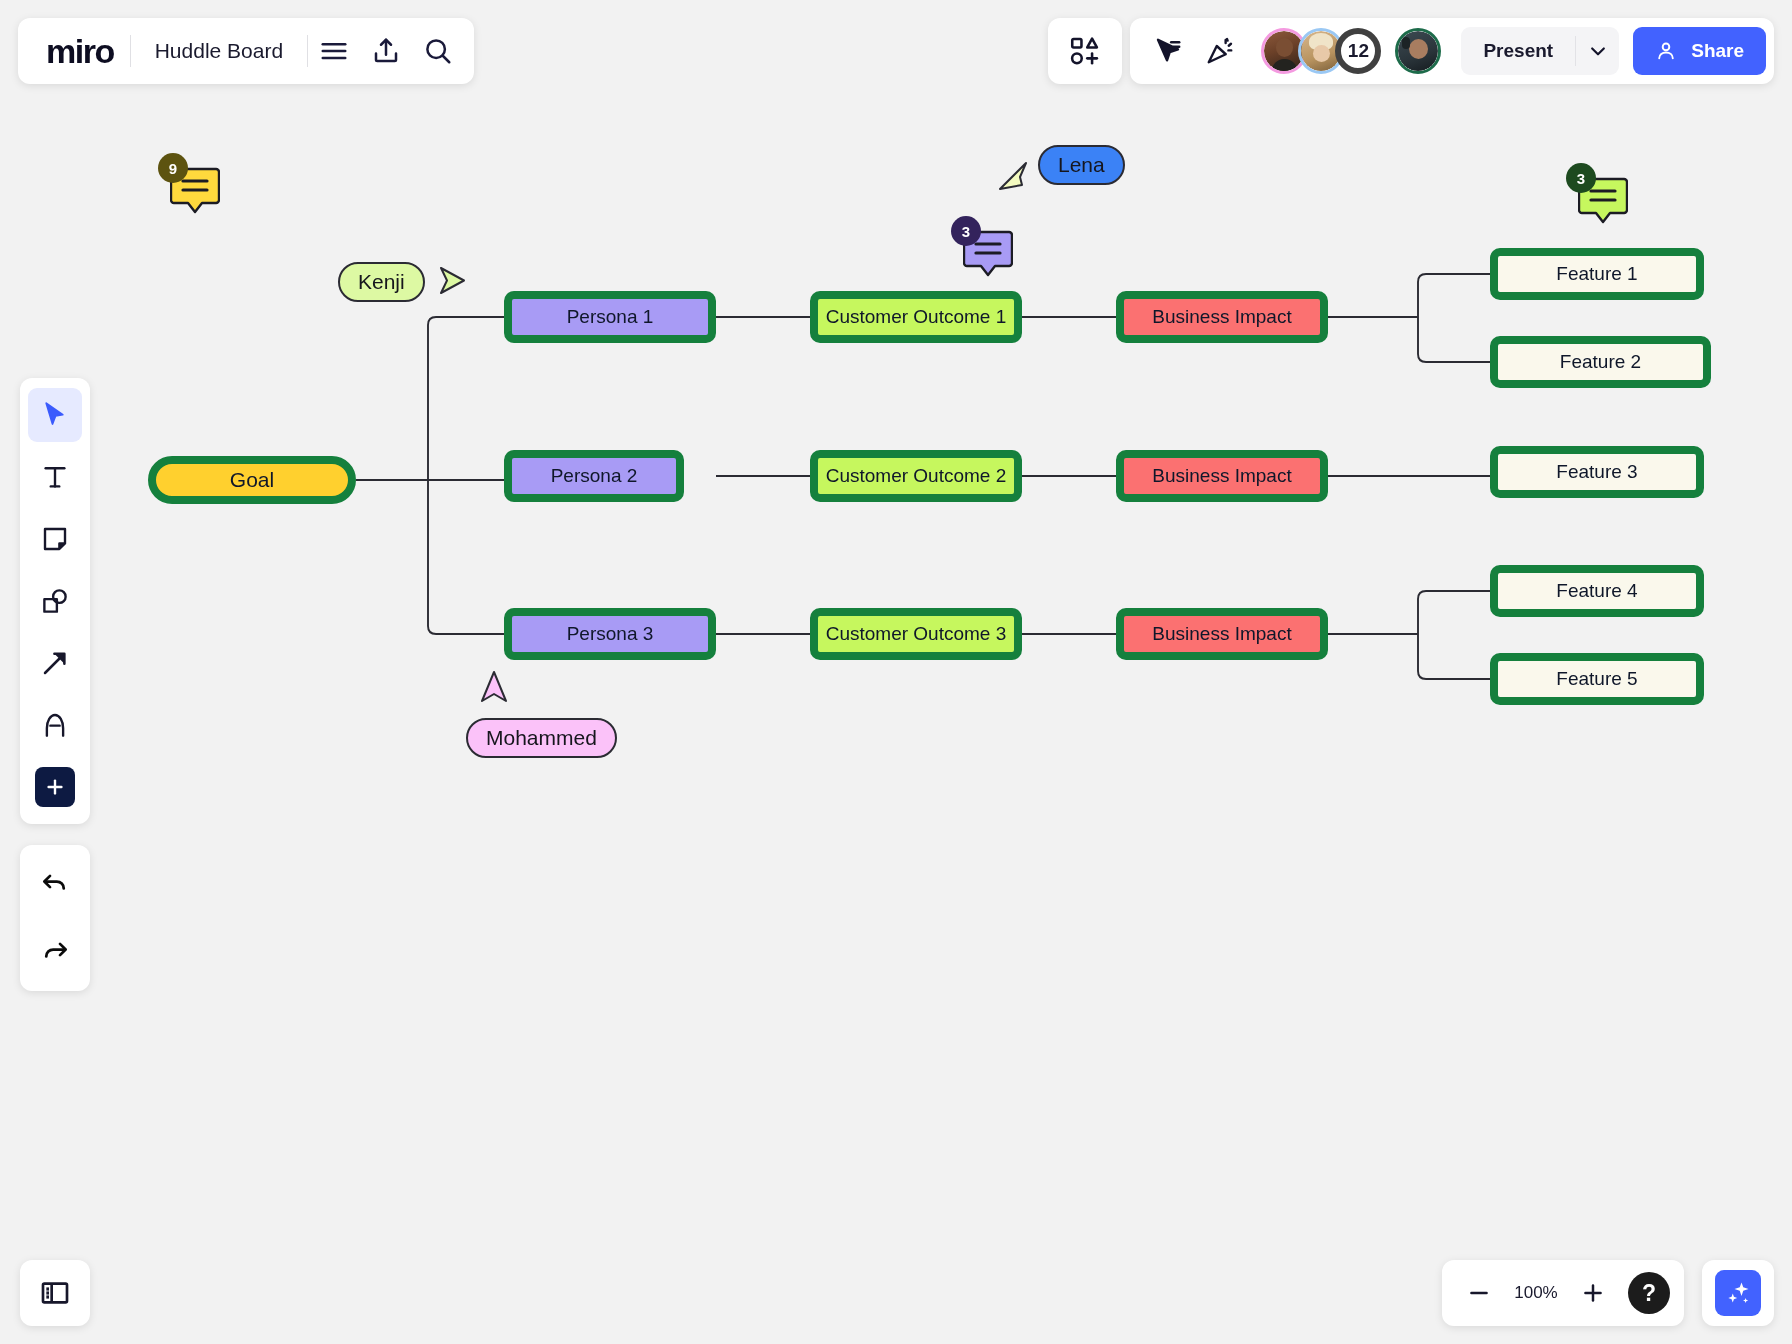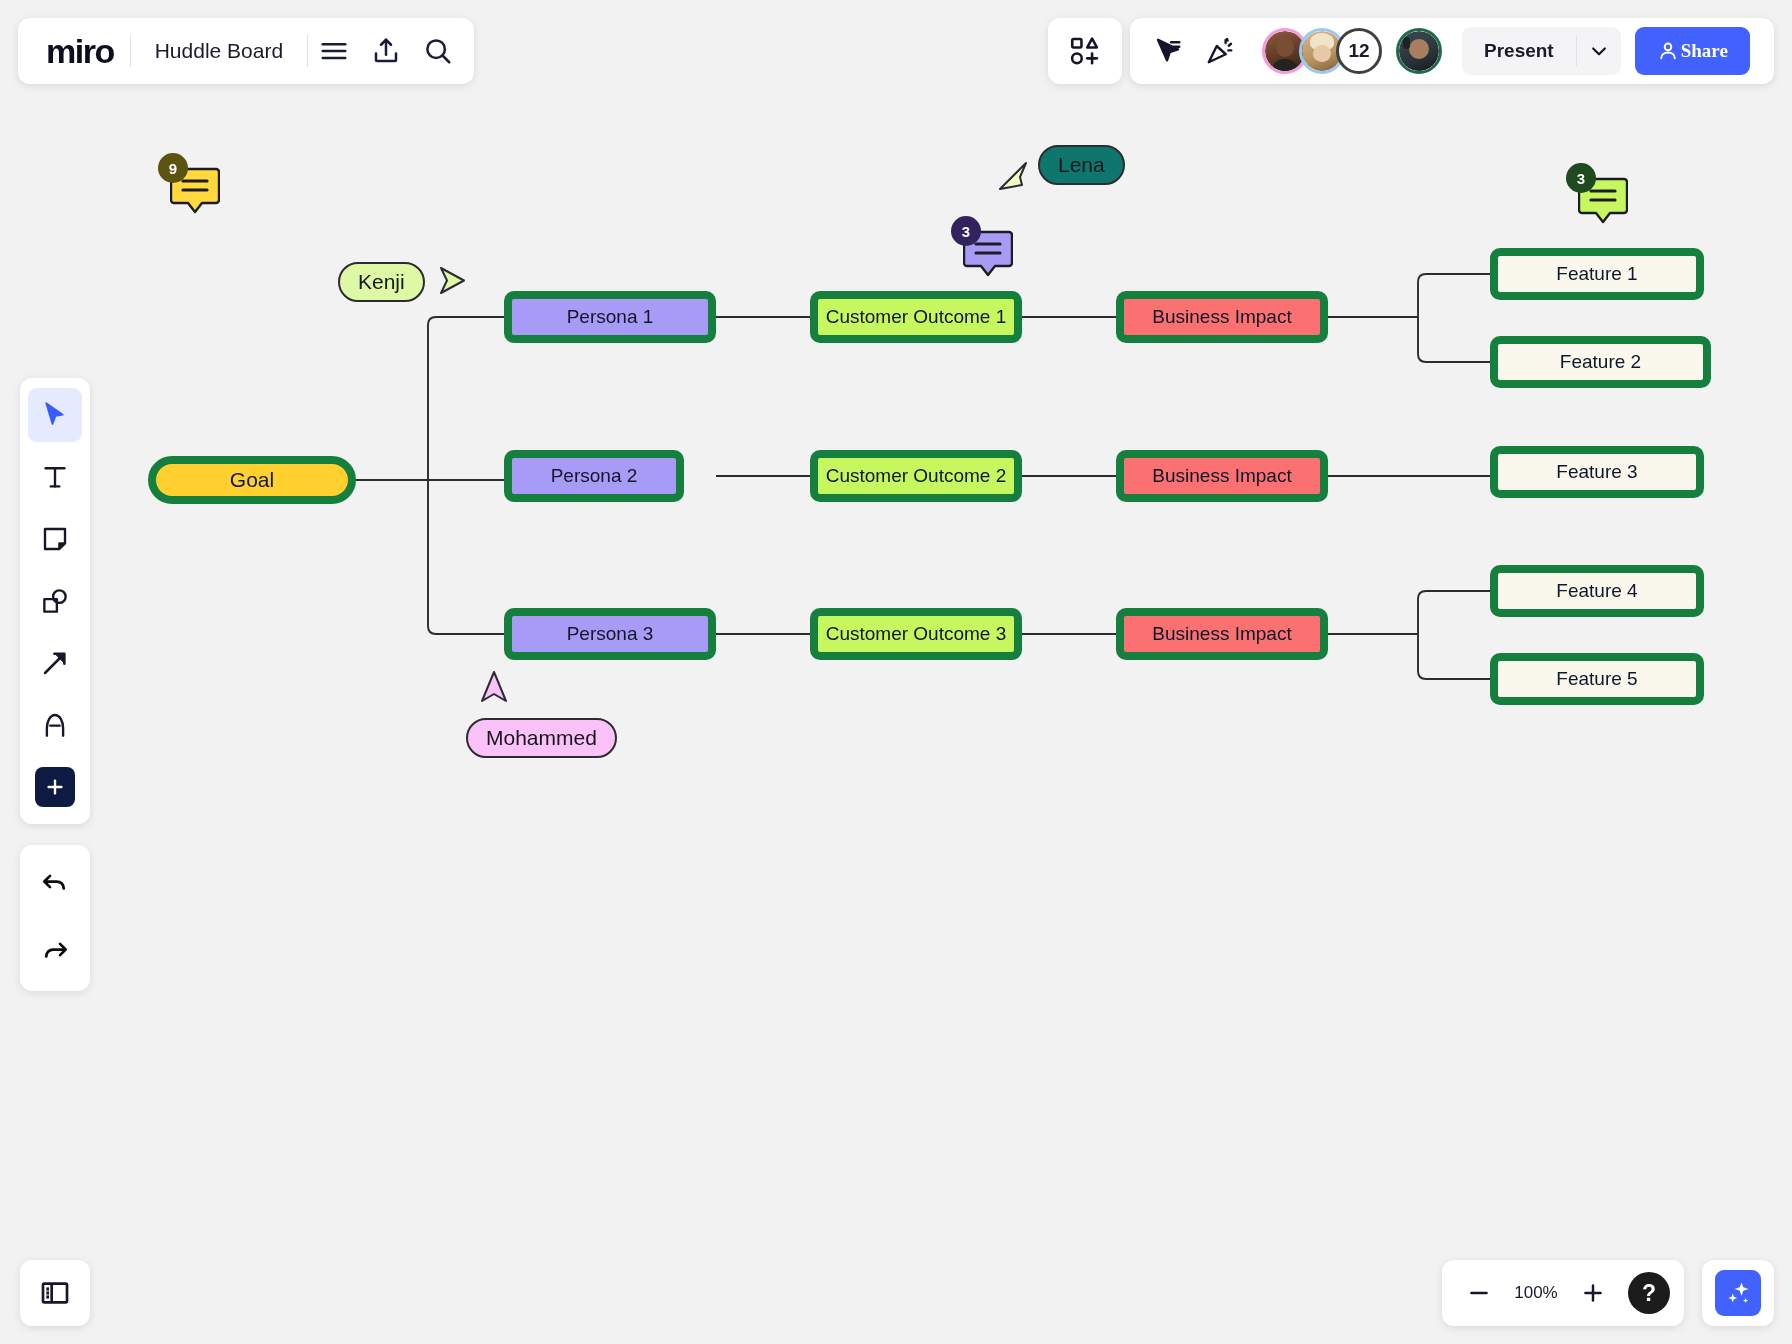--- a/index.html
+++ b/index.html
@@ -57,43 +57,43 @@
   .avatars { display: flex; align-items: center; margin-left: 14px; }
   .avatar {
     width: 46px; height: 46px; border-radius: 50%;
     border: 3px solid #fff; margin-left: -9px; position: relative;
     overflow: hidden; cursor: pointer; flex: 0 0 auto;
   }
   .avatar:first-child { margin-left: 0; }
   .av-face { position: absolute; inset: 0; border-radius: 50%; overflow: hidden; }
   .count-badge {
     width: 46px; height: 46px; border-radius: 50%; background: #fff;
-    border: 3px solid #404040; margin-left: -9px;
+    border: 6px solid #404040; margin-left: -9px;
     display: flex; align-items: center; justify-content: center;
     font-size: 19px; font-weight: 700; color: #1a1a2e; cursor: pointer;
     position: relative; z-index: 3; flex: 0 0 auto;
   }
   .avatar-solo { margin-left: 14px; }
 
   .present-group {
     display: flex; align-items: center; background: #f4f4f6;
     border-radius: 9px; height: 48px; margin-left: 16px; overflow: hidden;
   }
   .present-label {
     font-size: 19px; font-weight: 700; color: #1a1a2e;
     padding: 0 22px; cursor: pointer; line-height: 48px;
   }
   .present-sep { width: 1px; height: 30px; background: #e2e2e6; }
   .present-caret { width: 44px; height: 48px; display: flex; align-items: center; justify-content: center; cursor: pointer; }
   .share-btn {
-    display: flex; align-items: center; gap: 2px;
+    display: flex; align-items: center; gap: 14px;
     background: #4262ff; color: #fff; border-radius: 9px;
     height: 48px; padding: 0 22px; margin-left: 10px; cursor: pointer;
     font-size: 19px; font-weight: 700; border: none;
-    font-family: Liberation Serif, serif;
+    font-family: Liberation Sans, sans-serif;
   }
 
   
   .lefttool {
     position: absolute; left: 20px; top: 378px;
     width: 70px; background: #fff; border-radius: 12px;
     box-shadow: 0 2px 8px rgba(0,0,0,.10);
     padding: 10px 0; display: flex; flex-direction: column; align-items: center; gap: 8px;
   }
   .tool {
@@ -250,21 +250,21 @@
         </div>
       </div>
     <div id="cursors-layer">
         <div style="position: absolute; left: 338px; top: 262px;">
           <div class="cursor-label" style="position: relative; background: rgb(221, 249, 163);">Kenji</div>
           <div style="position: absolute; left: 100%; top: 2px; margin-left: 10px;"><svg width="34" height="34" viewBox="0 0 34 34">
               <path d="M6 4 L29 16.5 L6 29 L12 16.5 Z" fill="#ddf9a3" stroke="#2b2b33" stroke-width="2" stroke-linejoin="round"></path>
             </svg></div>
         </div>
         <div style="position: absolute; left: 1038px; top: 145px;">
-          <div class="cursor-label" style="position: relative; background: #0f766e;">Lena</div>
+          <div class="cursor-label" style="position: relative; background: #3b82f6;">Lena</div>
           <div style="position: absolute; right: 100%; top: 14px; margin-right: 4px;"><svg width="38" height="38" viewBox="0 0 38 38">
               <path d="M4 30 L30 4 L24 18 L26 26 Z" fill="#f4fbc0" stroke="#2b2b33" stroke-width="2" stroke-linejoin="round"></path>
             </svg></div>
         </div>
         <div style="position: absolute; left: 466px; top: 718px;">
           <div class="cursor-label" style="position: relative; background: rgb(251, 194, 249);">Mohammed</div>
           <div style="position: absolute; left: 50%; bottom: 100%; margin-bottom: 8px; transform: translateX(-64px);"><svg width="34" height="38" viewBox="0 0 34 38">
               <path d="M17 4 L29 33 L17 26 L5 33 Z" fill="#fbc2f9" stroke="#2b2b33" stroke-width="2" stroke-linejoin="round"></path>
             </svg></div>
         </div>

